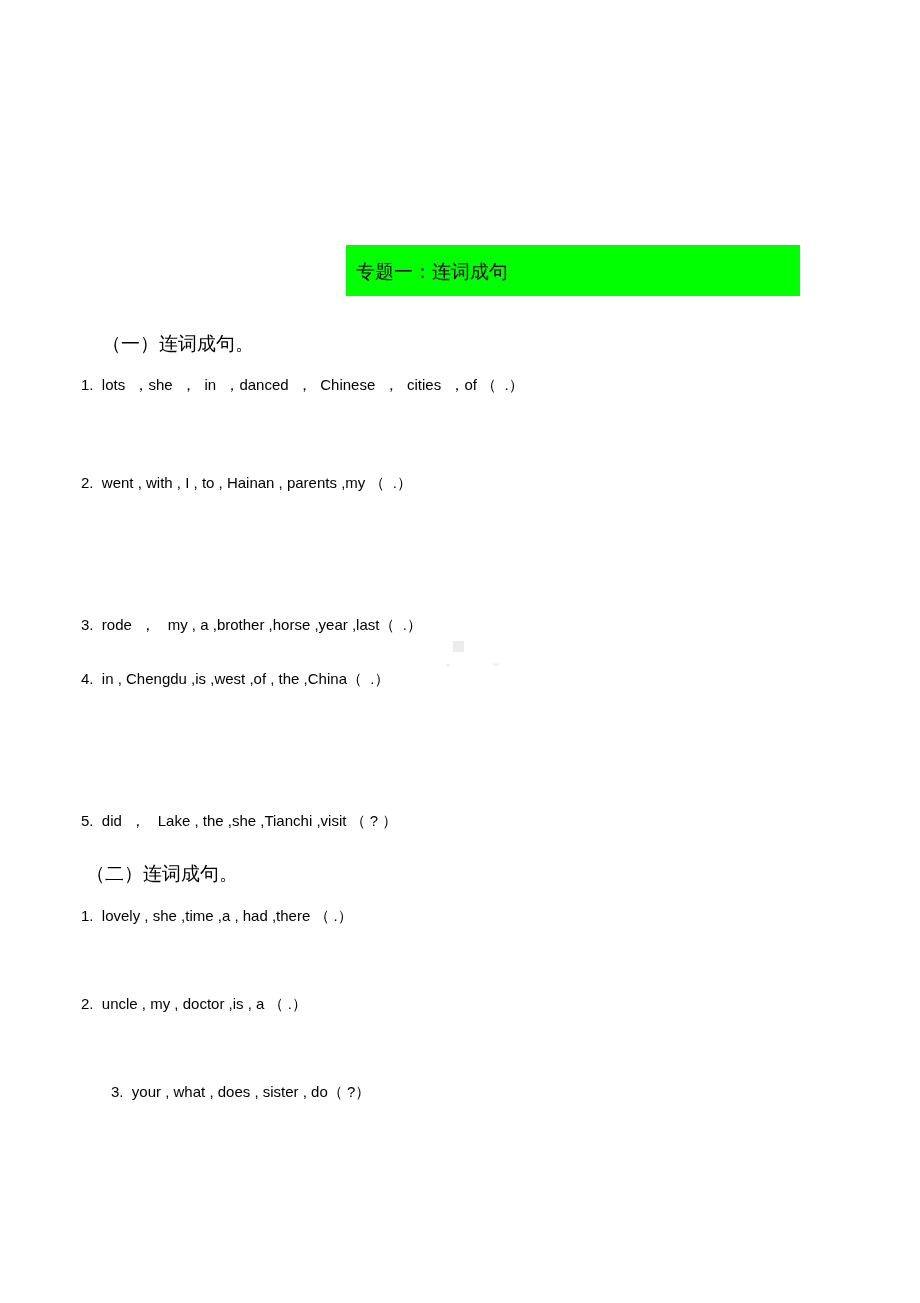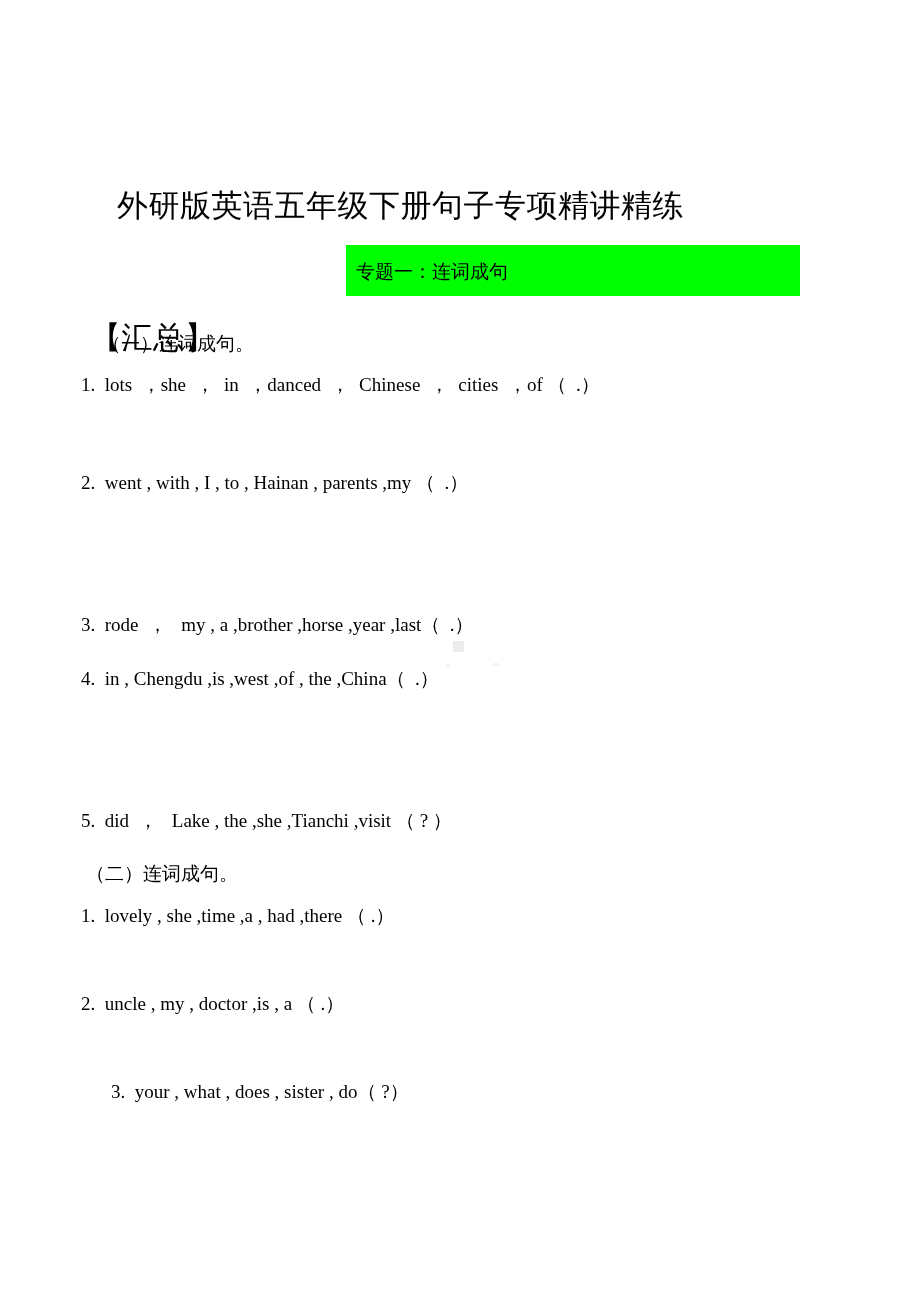--- a/index.html
+++ b/index.html
@@ -78,22 +78,22 @@
     font-family: "Liberation Serif", "DejaVu Serif", serif;
     font-size: 19px;
     line-height: 24px;
     color: #000000;
     white-space: nowrap;
   }
 
   .q-item {
     position: absolute;
     left: 81px;
-    font-family: Liberation Serif, serif;
-    font-size: 19px;
+    font-family: Liberation Sans, sans-serif;
+    font-size: 15px;
     line-height: 26px;
     color: #000000;
     white-space: pre;
   }
 
   
   .speck {
     position: absolute;
     left: 453px;
     top: 641px;
@@ -116,24 +116,20 @@
     width: 6px;
     height: 3px;
     background: #f4f4f4;
   }
 </style>
 </head>
 <body>
 
 <div class="page">
 
-  <div class="doc-title">
-    <span>外研版英语五年级下册句子专项精讲精练</span><br>
-    <span class="line2">【汇总】</span>
-  </div>
 
   <div class="topic-banner">
     <span class="topic-banner-label">专题一：连词成句</span>
   </div>
 
   <div class="speck"></div>
   <div class="speck-b"></div>
   <div class="speck-c"></div>
 
   <div class="content">

